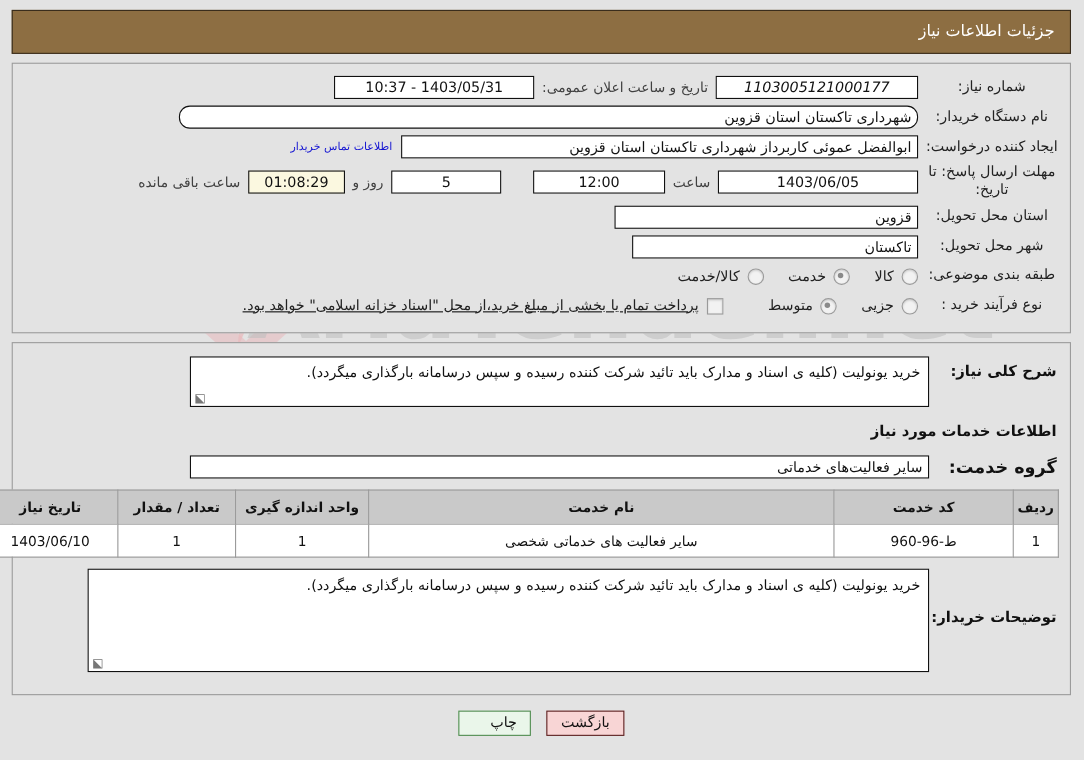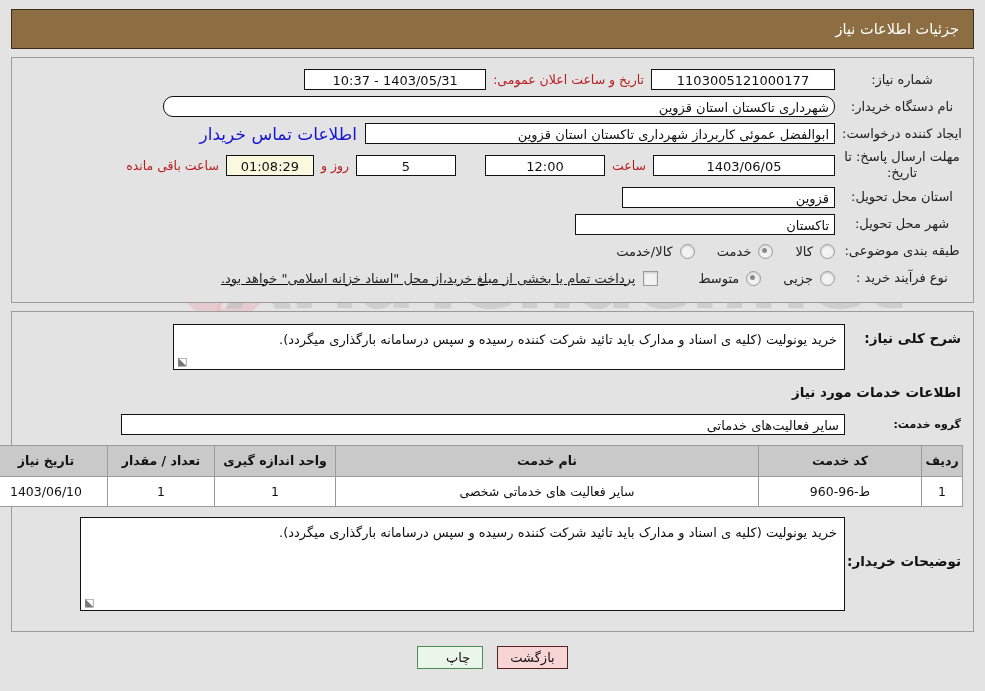--- a/index.html
+++ b/index.html
@@ -132,39 +132,39 @@
     text-align: center;
     white-space: nowrap;
     overflow: hidden;
   }
   .fld.rtl-text { text-align: right; }
   .fld.timer {
     background: #fbf8e0;
     font-family: "DejaVu Sans", "Liberation Sans", sans-serif;
   }
 
-  .w-need-no   { width: 184px; }
+  .w-need-no   { width: 184px; font-style: italic; }
   .w-announce  { width: 182px; }
   .w-org       { width: 672px; border-radius: 10px; }
   .w-creator   { width: 470px; }
   .w-deadline  { width: 182px; }
   .w-time      { width: 120px; }
   .w-days      { width: 100px; }
   .w-hours     { width: 88px; }
-  .w-province  { width: 213px; }
+  .w-province  { width: 276px; }
   .w-city      { width: 260px; }
 
   .mini-lbl {
     font-size: 12.5px;
-    color: #b91c1c;
+    color: #404040;
     padding: 0 7px;
     white-space: nowrap;
   }
   .link-lbl {
-    font-size: 17px;
+    font-size: 10px;
     color: #1414d2;
     padding: 0 8px;
     white-space: nowrap;
     cursor: pointer;
   }
 
   
   .radio-group {
     display: flex;
     align-items: center;
@@ -275,25 +275,25 @@
   .inline-row {
     display: flex;
     align-items: center;
     margin-bottom: 10px;
   }
   .inline-lbl {
     width: 118px;
     flex: 0 0 118px;
     text-align: right;
     font-weight: bold;
-    font-size: 11px;
+    font-size: 16px;
     padding-right: 2px;
     box-sizing: border-box;
   }
-  .w-service-group { width: 724px; }
+  .w-service-group { width: 672px; }
 
   
   table.items {
     border-collapse: collapse;
     width: 930px;
     margin: 8px 0 10px 0;
     font-size: 12.5px;
     table-layout: fixed;
   }
   table.items th {

